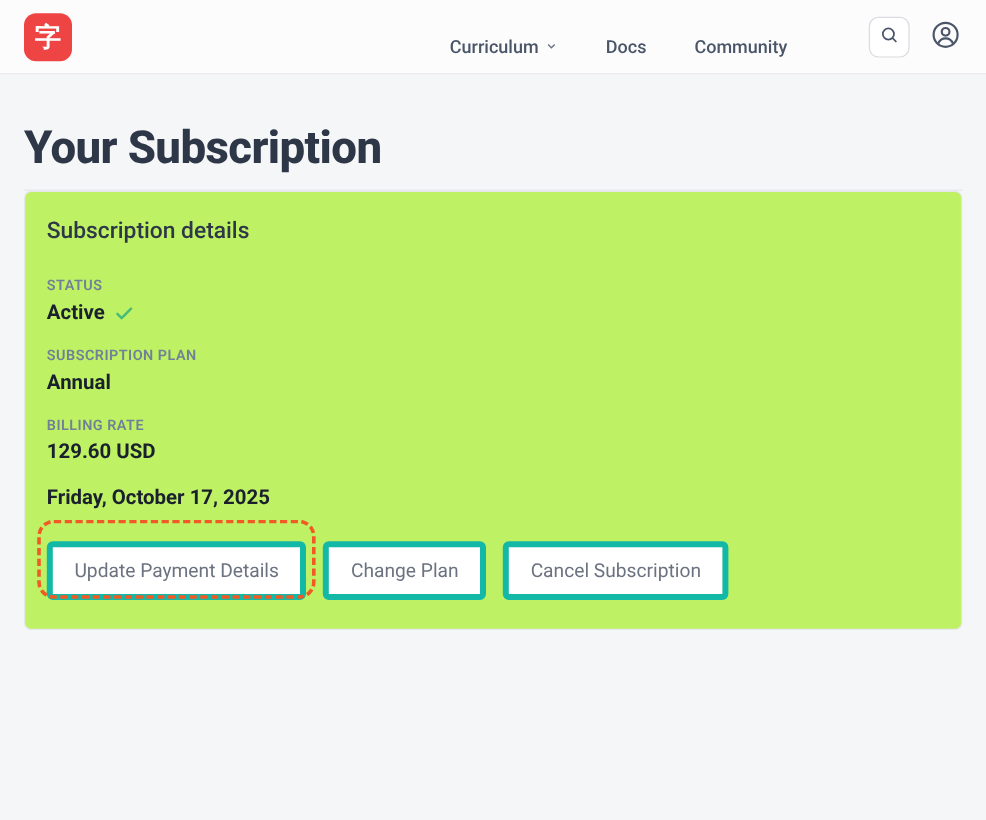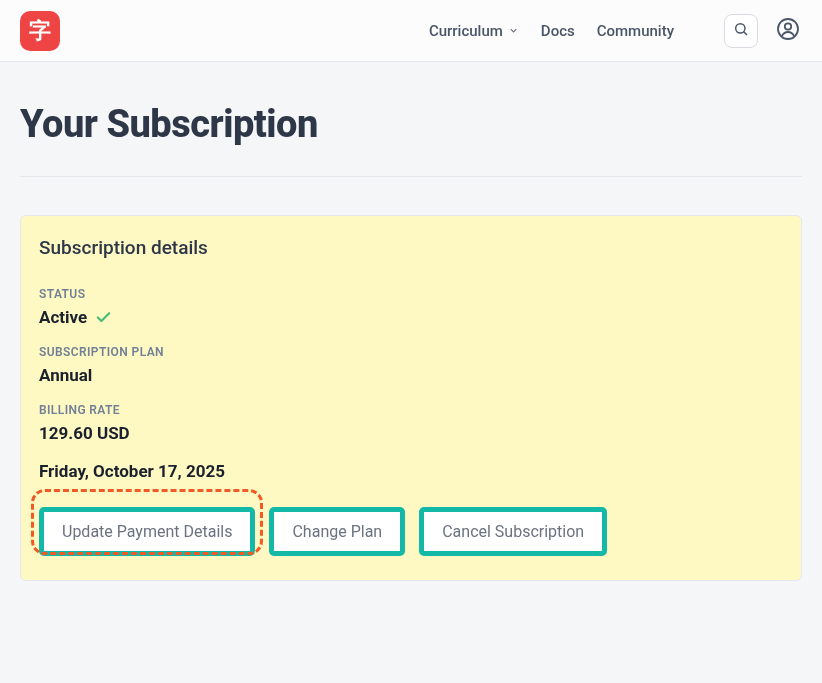--- a/index.html
+++ b/index.html
@@ -31,22 +31,22 @@
       display: flex;
       align-items: center;
       justify-content: center;
       color: #fff;
       font-size: 22px;
       font-weight: 700;
     }
     .nav {
       margin-left: auto;
       display: flex;
-      align-items: center;
-      gap: 22px;
+      align-items: flex-end;
+      gap: 40px;
     }
     .nav-item {
       color: #4a5568;
       font-size: 15px;
       font-weight: 500;
       display: flex;
       align-items: center;
       gap: 5px;
       cursor: pointer;
     }
@@ -79,29 +79,28 @@
       cursor: pointer;
       color: #4a5568;
     }
     .page {
       padding: 40px 20px 0 20px;
     }
     .page-title {
       font-size: 38px;
       font-weight: 800;
       color: #2d3748;
-      padding-bottom: 30px;
+      padding-bottom: 12px;
       border-bottom: 1px solid #e6e7ea;
       letter-spacing: -0.5px;
     }
     .card {
-      background: #fef9c3;
+      background: #bef264;
       border: 1px solid #e6e7ea;
       border-radius: 6px;
-      margin-top: 38px;
       padding: 20px 18px 24px 18px;
     }
     .card-title {
       font-size: 19px;
       font-weight: 500;
       color: #2d3748;
       margin-bottom: 28px;
     }
     .field {
       margin-bottom: 18px;

